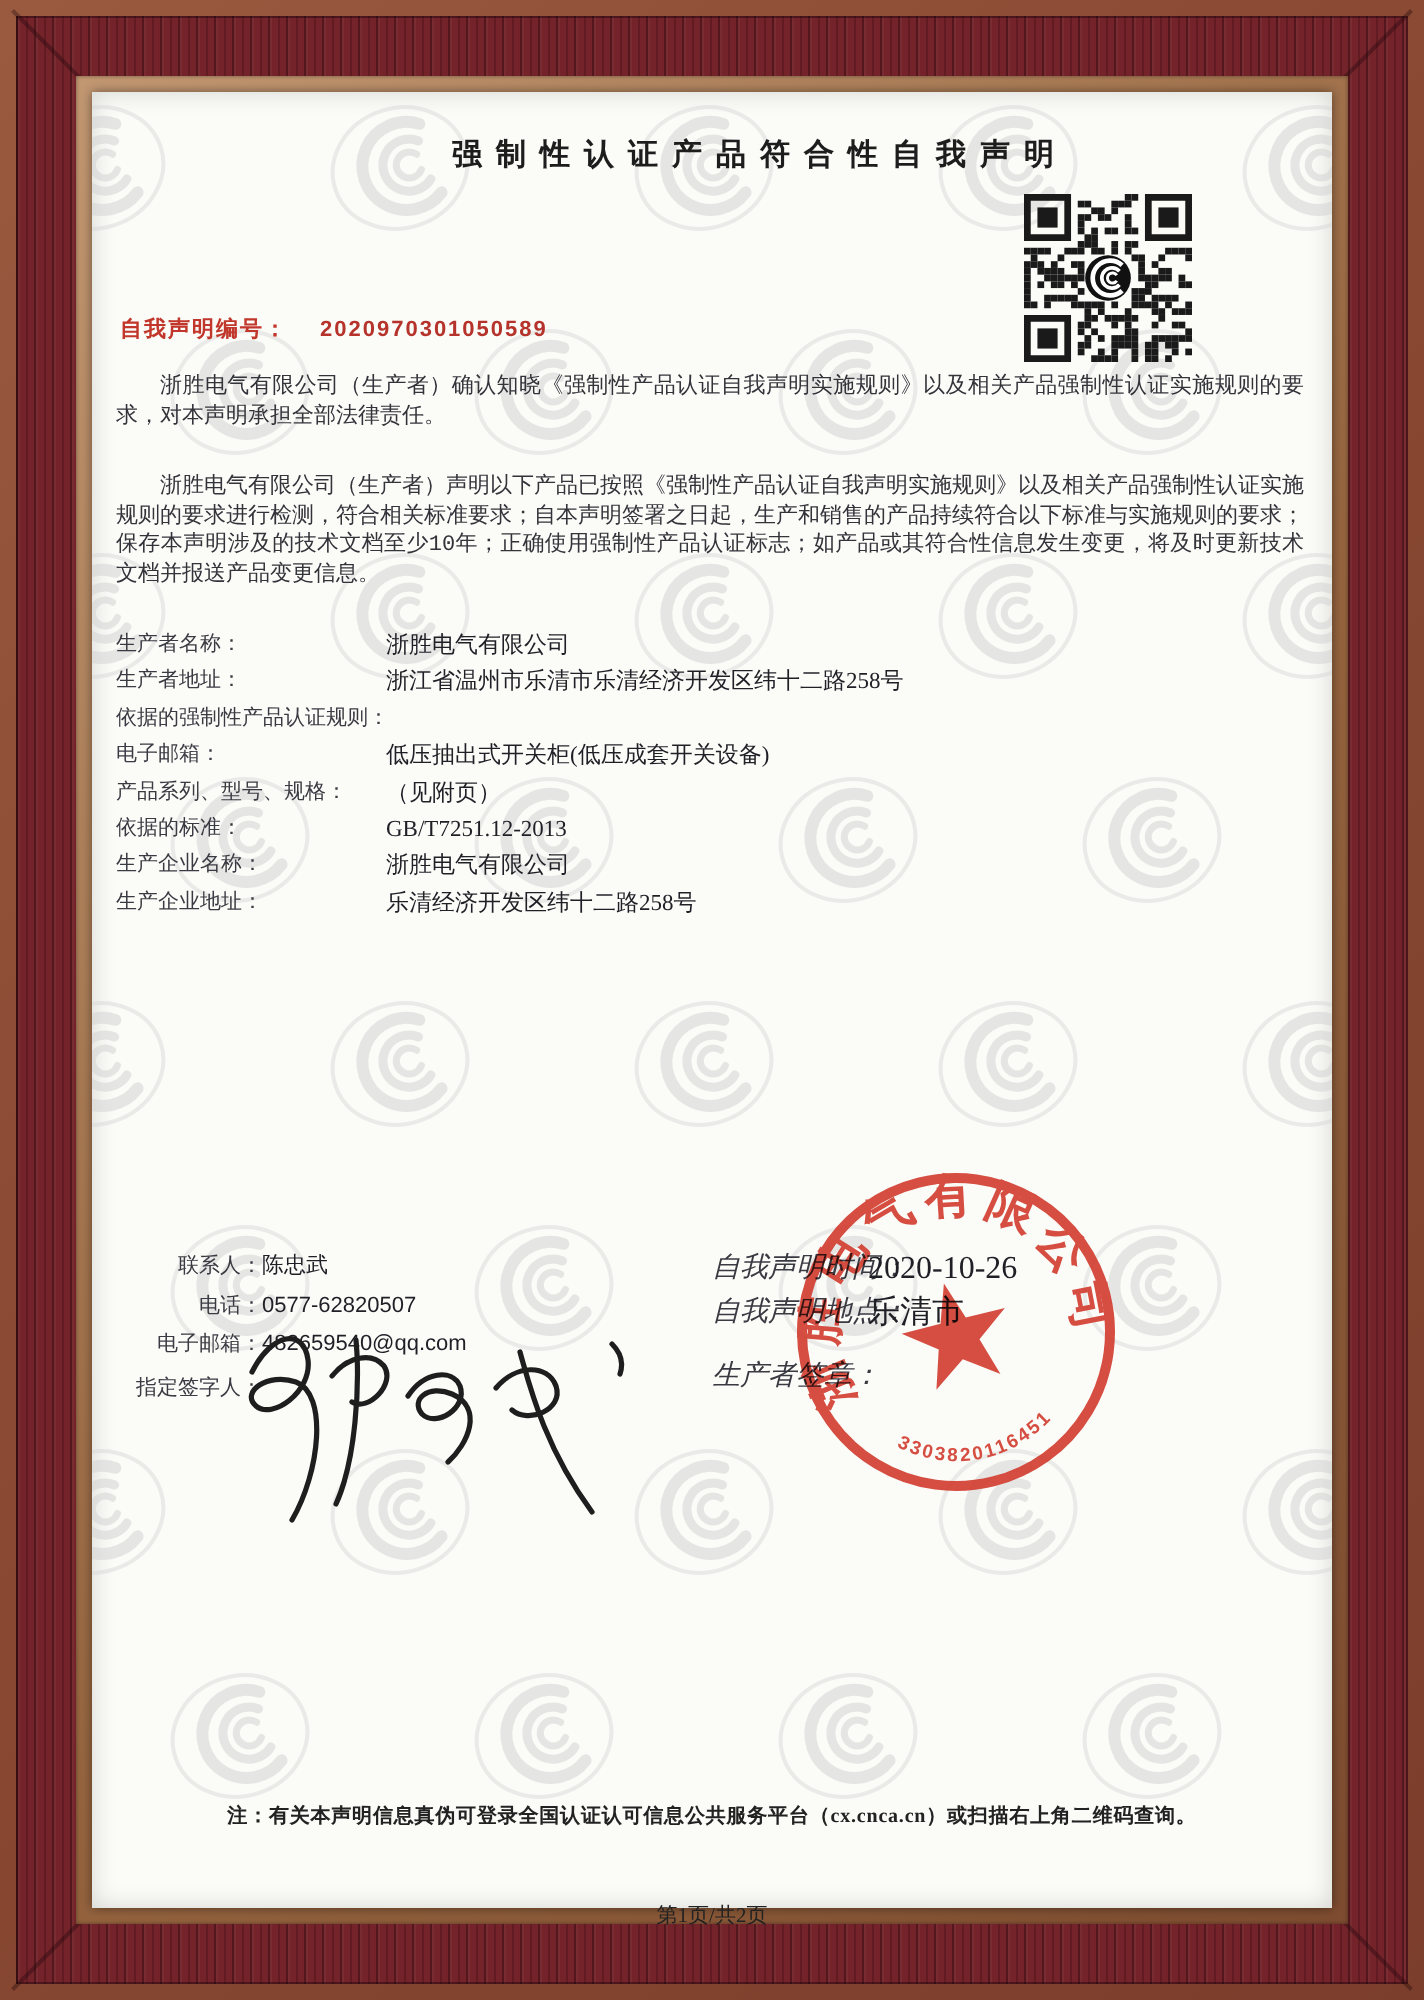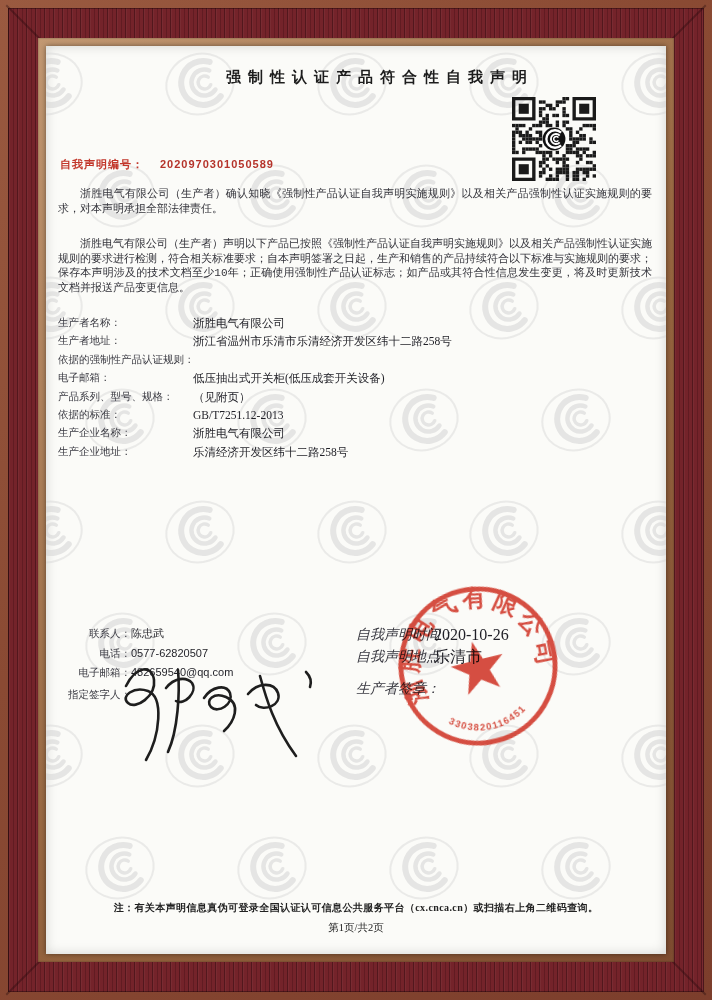--- a/index.html
+++ b/index.html
@@ -60,21 +60,21 @@
   .mlabel{width:78px;flex:0 0 78px;font-size:14px;color:#3a3a42;white-space:nowrap;font-style:italic;}
   .mvalue{font-size:16px;color:#1f1f26;}
   .mrow.sealrow{margin-top:10px;}
 
   .signature{position:absolute;left:60px;top:610px;width:235px;height:120px;z-index:2;}
   .stamp{position:absolute;left:347px;top:535px;width:170px;height:170px;z-index:3;
          opacity:.9;transform:rotate(-14deg);mix-blend-mode:multiply;}
 
   .footnote{position:absolute;left:0;right:0;top:855px;text-align:center;
             font-size:10px;font-weight:bold;color:#222;letter-spacing:.4px;}
-  .pageno{position:absolute;left:0;right:0;top:875px;text-align:center;
+  .pageno{position:absolute;left:0;right:0;top:905px;text-align:center;
           font-size:10.5px;color:#222;}
 </style>
 </head>
 <body>
 
 <div class="scene">
   <div class="wood">
     <div class="miter m-tl"></div>
     <div class="miter m-tr"></div>
     <div class="miter m-bl"></div>

